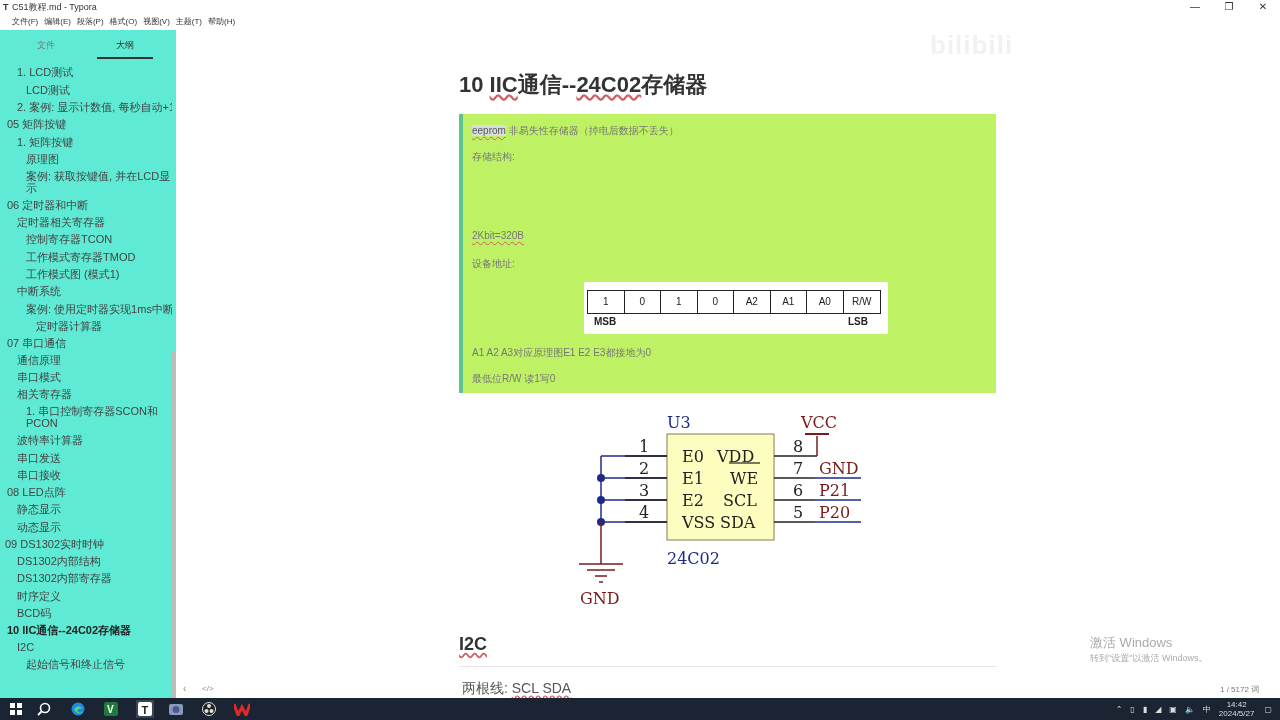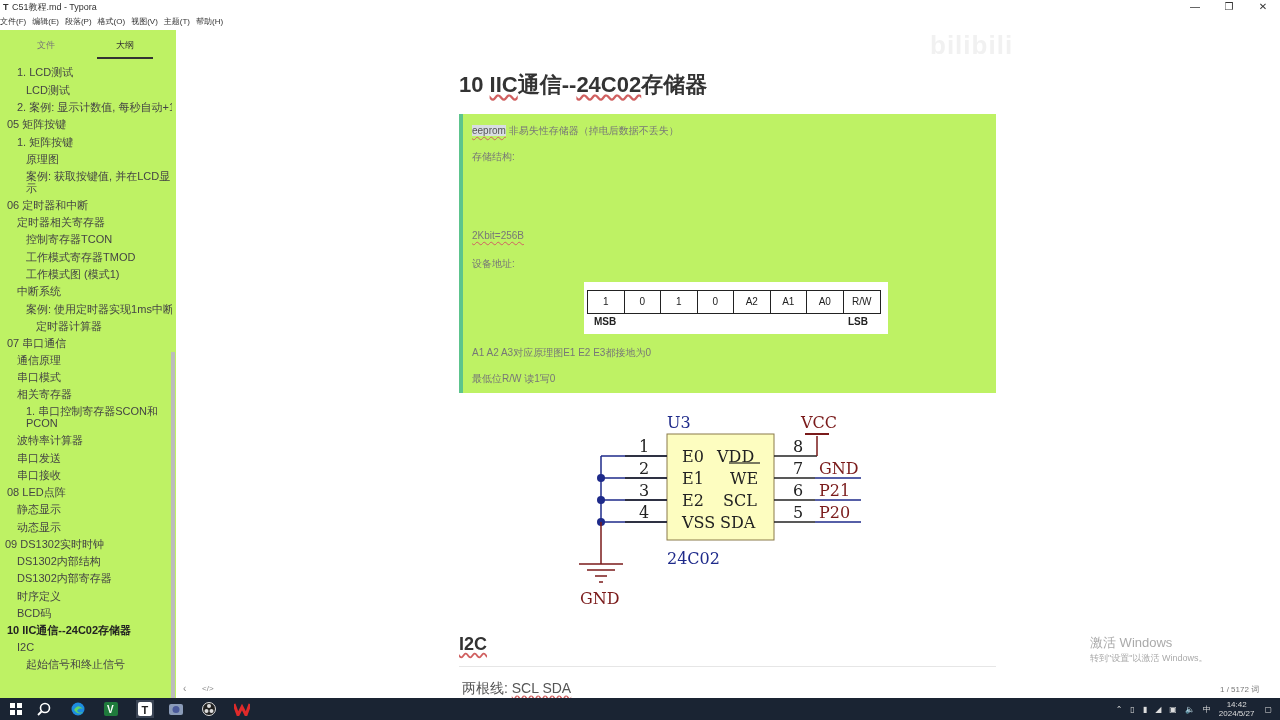--- a/index.html
+++ b/index.html
@@ -5,22 +5,22 @@
   * { box-sizing: border-box; margin: 0; padding: 0; }
   html, body { width: 1280px; height: 720px; overflow: hidden; background: #fff;
     font-family: "Liberation Sans", "DejaVu Sans", sans-serif; color: #333; }
   .titlebar { position: absolute; left: 0; top: 0; width: 1280px; height: 14px; font-size: 9px; line-height: 14px; color: #333; }
   .titlebar .app-icon { position: absolute; left: 3px; top: 0; font-weight: bold; }
   .titlebar .title { position: absolute; left: 12px; top: 0; }
   .win-controls { position: absolute; right: 0; top: 0; height: 14px; display: flex; }
   .win-controls span { width: 34px; text-align: center; font-size: 10px; line-height: 14px; color: #333; }
   .menubar { position: absolute; left: 0; top: 14px; height: 16px; display: flex; font-size: 8px; line-height: 16px; color: #333; }
   .menubar span { margin-right: 6px; }
-  .menubar span:first-child { margin-left: 0; }
-  .sidebar { position: absolute; left: 0; top: 30px; width: 176px; height: 668px; background: #bef264; }
+  .menubar span:first-child { margin-left: 12px; }
+  .sidebar { position: absolute; left: 0; top: 30px; width: 176px; height: 668px; background: #5eead4; }
   .tabs { position: absolute; left: 0; top: 0; width: 176px; height: 30px; }
   .tab { position: absolute; top: 9px; font-size: 9px; color: #777; }
   .tab.active { color: #333; }
   .tab-underline { position: absolute; left: 97px; top: 27px; width: 56px; height: 2px; background: #333; }
   .outline { position: absolute; left: 0; top: 30px; width: 172px; height: 616px; overflow: hidden; }
   .oi { position: absolute; font-size: 11px; color: #444; line-height: 12px; white-space: nowrap; }
   .oi.bold { font-weight: bold; color: #222; }
   .scrollbar { position: absolute; left: 171px; top: 352px; width: 4px; height: 346px; background: #bcbcbc; }
   .sb-footer-l { position: absolute; left: 183px; top: 683px; font-size: 10px; color: #888; }
   .sb-footer-r { position: absolute; left: 202px; top: 684px; font-size: 8px; color: #888; }
@@ -132,21 +132,21 @@
     <span>10 </span><span class="u-red">IIC</span><span>通信--</span><span class="u-red">24C02</span><span>存储器</span>
   </div>
 
   <div class="quote">
     <div class="q-text" style="left:9px;top:10px">
       <span class="hl u-red">eeprom</span><span> 非易失性存储器（掉电后数据不丢失）</span>
     </div>
     <div class="q-text" style="left:9px;top:36px">存储结构:</div>
 
 
-    <div class="q-text u-red" style="left:9px;top:116px">2Kbit=256B</div>
+    <div class="q-text u-red" style="left:9px;top:116px">2Kbit=320B</div>
     <div class="q-text" style="left:9px;top:143px">设备地址:</div>
 
     <div class="addr">
       <div class="addr-row">
         <div>1</div>
         <div>0</div>
         <div>1</div>
         <div>0</div>
         <div>A2</div>
         <div>A1</div>

